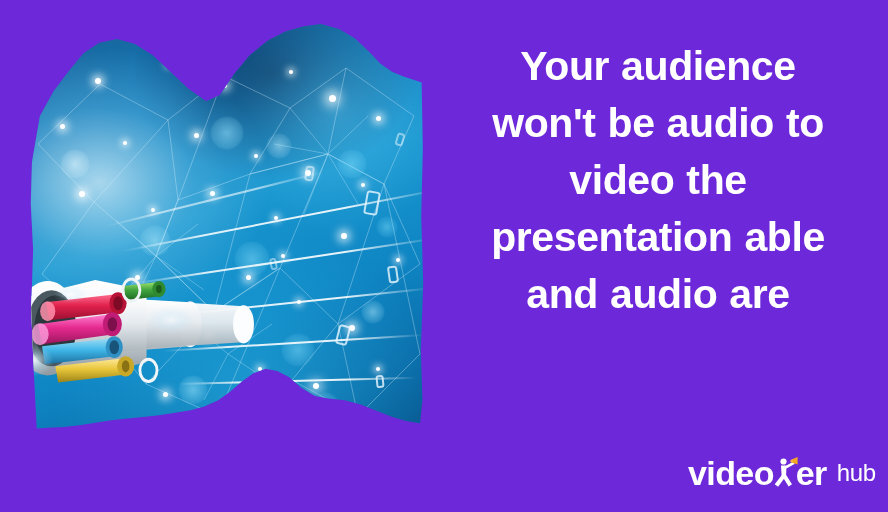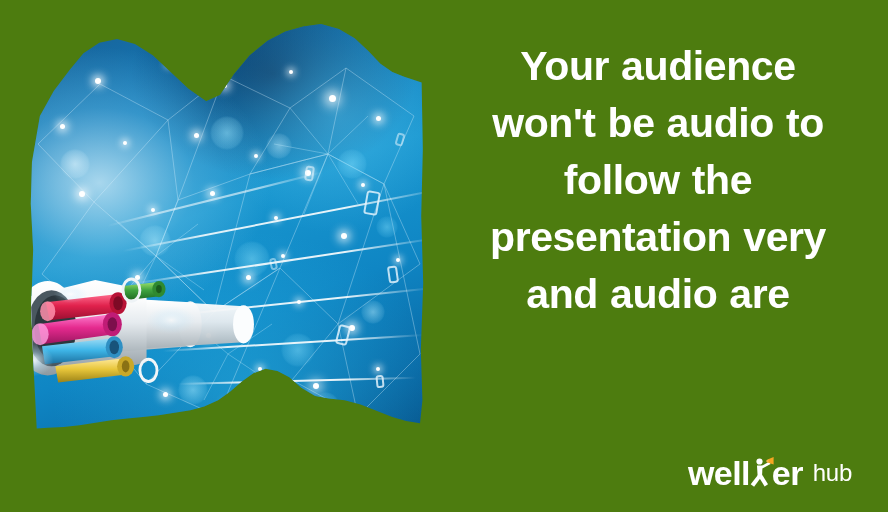--- a/index.html
+++ b/index.html
@@ -13,21 +13,21 @@
     background:#2a3540;
     font-family:"Liberation Sans", sans-serif;
     position:relative;
   }
 
   #stage {
     position:absolute;
     inset:0;
     width:888px;
     height:512px;
-    background:#4d7c0f;
+    background:#6d28d9;
   }
 
   
   #photo-card {
     position:absolute;
     left:28px;
     top:24px;
     width:396px;
     height:418px;
     overflow:hidden;
@@ -354,27 +354,27 @@
         <ellipse cx="176" cy="70" rx="26" ry="14" fill="url(#glowC)" opacity=".55"></ellipse>
         <ellipse cx="70" cy="44" rx="18" ry="9" fill="url(#glowC)" opacity=".5"></ellipse>
       </svg>
 
     </div>
   </div>
 
   <div id="headline">
     <span class="ln">Your audience</span>
     <span class="ln">won't be audio to</span>
-    <span class="ln">follow the</span>
-    <span class="ln">presentation very</span>
+    <span class="ln">video the</span>
+    <span class="ln">presentation able</span>
     <span class="ln">and audio are</span>
   </div>
 
   <div id="logo">
-    <span id="logo-speak">well</span>
+    <span id="logo-speak">video</span>
     <span id="logo-mark">
       <svg viewBox="0 0 25 40" width="25" height="40">
 
         <circle cx="10.5" cy="8.5" r="3.1" fill="#ffffff"></circle>
 
         <path d="M12.2,13.2 L20.5,8.4 L21.6,11.0 L13.4,15.6 Z" fill="#ffffff"></path>
 
         <path d="M18.6,6.6 L24.6,4.0 L24.6,11.4 L18.6,9.4 Z" fill="#f5a623"></path>
         <path d="M17.4,7.2 L19.6,6.3 L19.6,9.9 L17.4,9.1 Z" fill="#f7b54a"></path>
 

